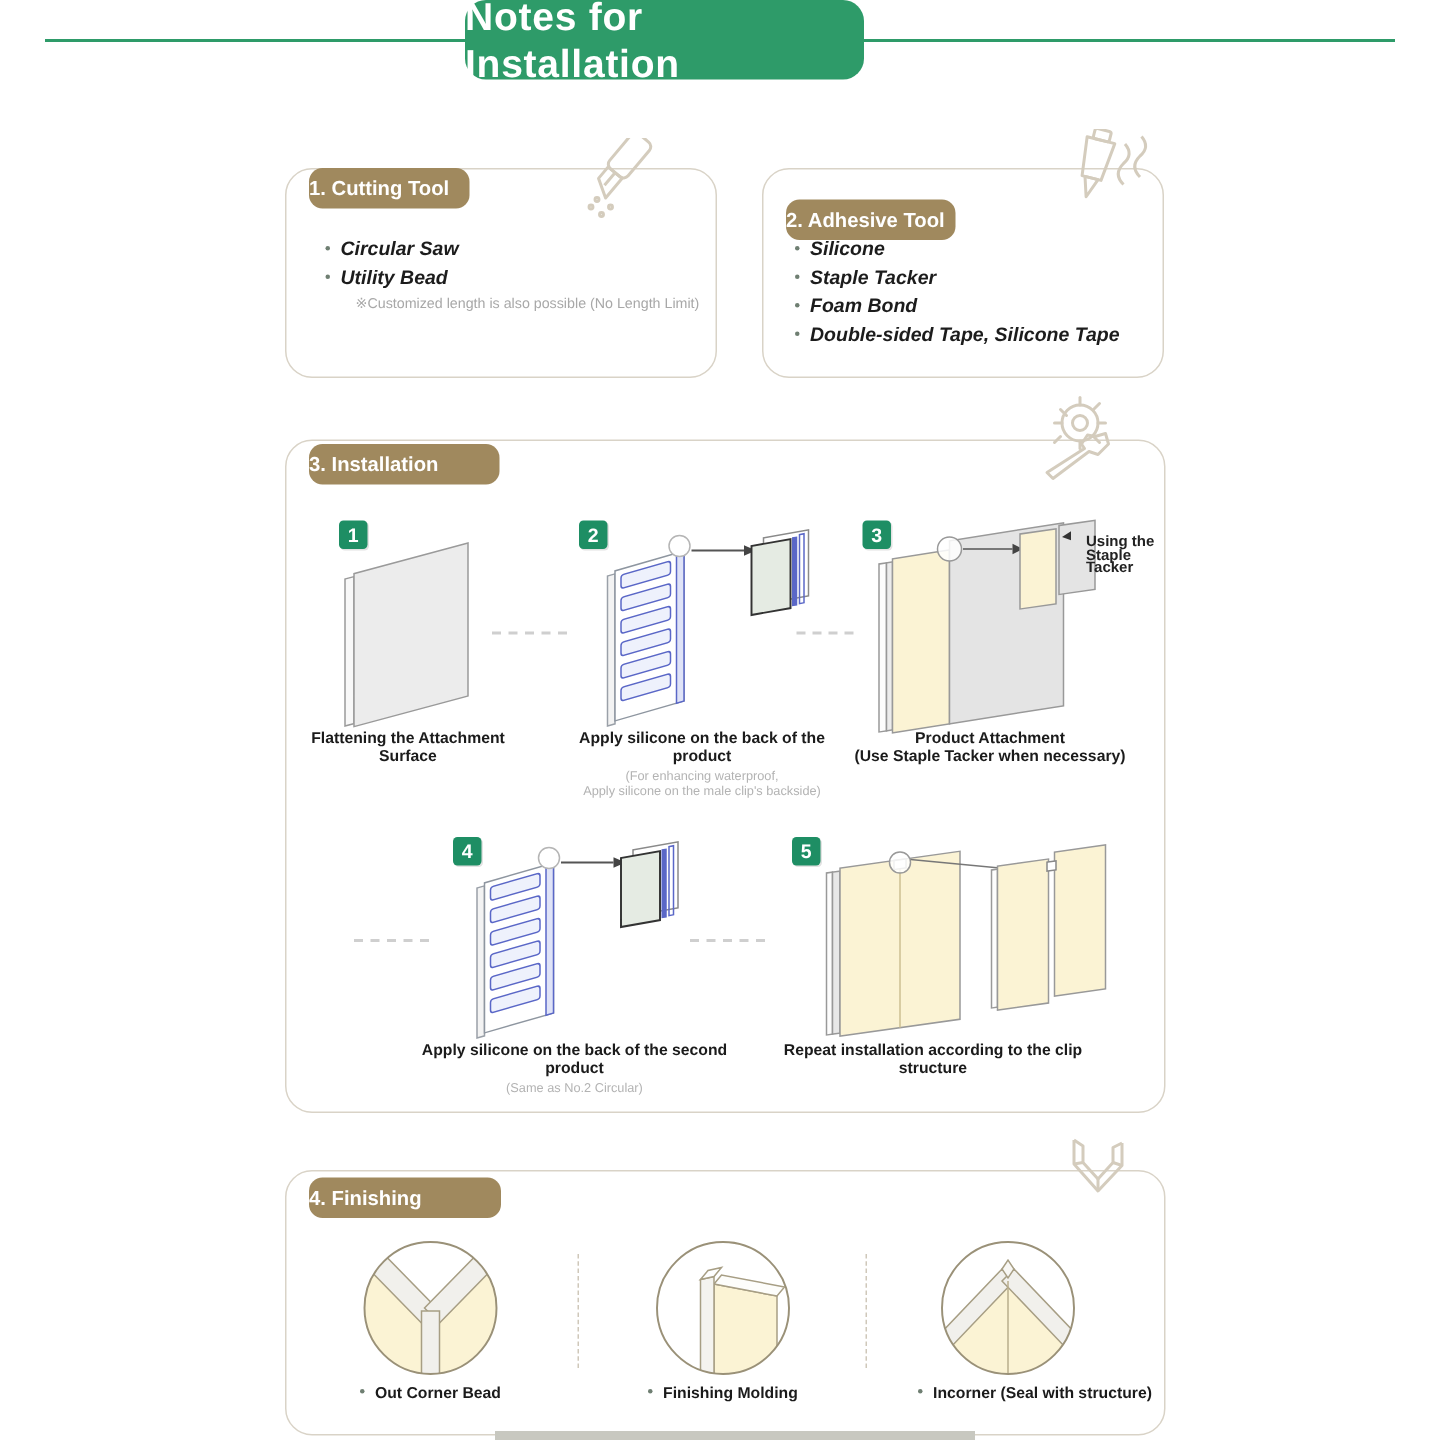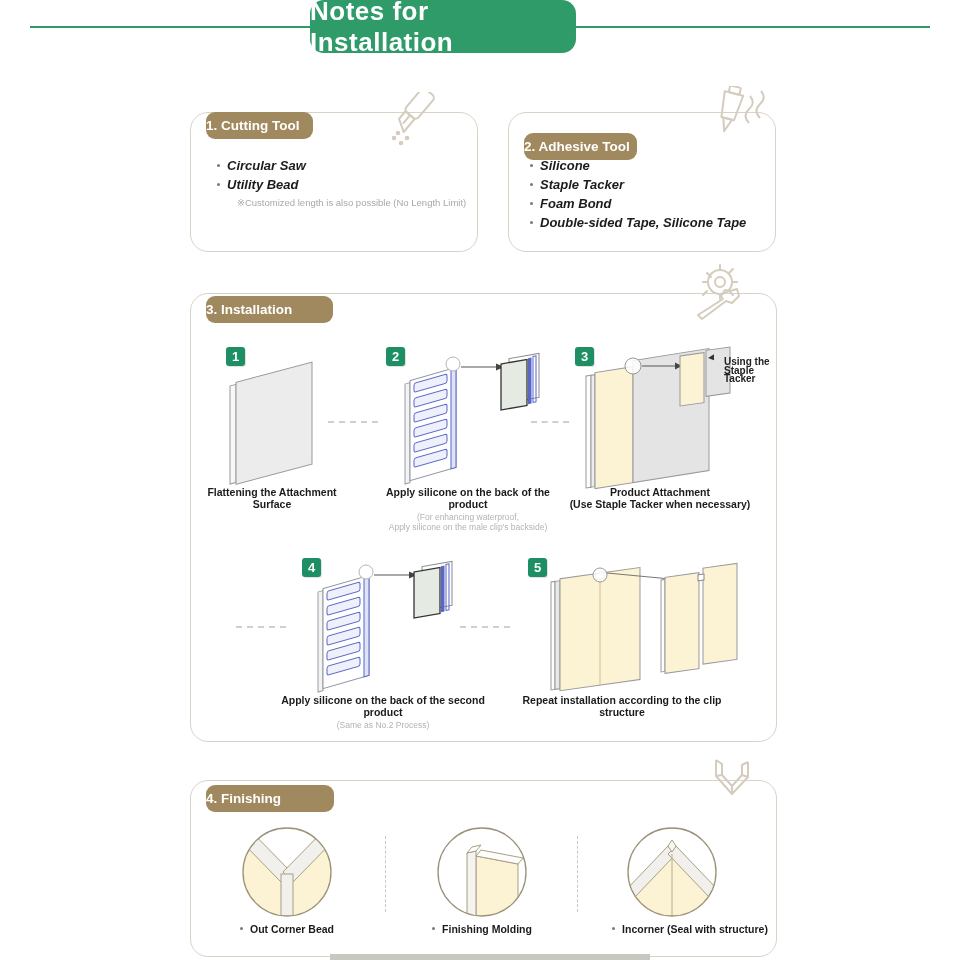--- a/index.html
+++ b/index.html
@@ -232,21 +232,21 @@
     <g transform="translate(118,14) skewY(-8)">
       <rect x="0" y="8" width="4" height="92" fill="#fdfdfd" stroke="#999"></rect>
       <rect x="4" y="6" width="34" height="96" fill="#FBF3D4" stroke="#999"></rect>
       <rect x="42" y="2" width="34" height="96" fill="#FBF3D4" stroke="#999"></rect>
       <rect x="37" y="8" width="6" height="6" fill="#ffffff" stroke="#888"></rect>
     </g>
   </svg>
 
   <div class="abs caption" style="left:280px;top:695px;width:206px;">
     <div>Apply silicone on the back of the second product</div>
-    <div class="subtext">(Same as No.2 Process)</div>
+    <div class="subtext">(Same as No.2 Circular)</div>
   </div>
   <div class="abs caption" style="left:512px;top:695px;width:220px;">
     <div>Repeat installation according to the clip structure</div>
   </div>
 
   <div class="abs card" style="left:190px;top:780px;width:585px;height:175px;"></div>
   <div class="abs sec-label" style="left:206px;top:785px;width:128px;">
     <span>4. Finishing</span>
   </div>
 

